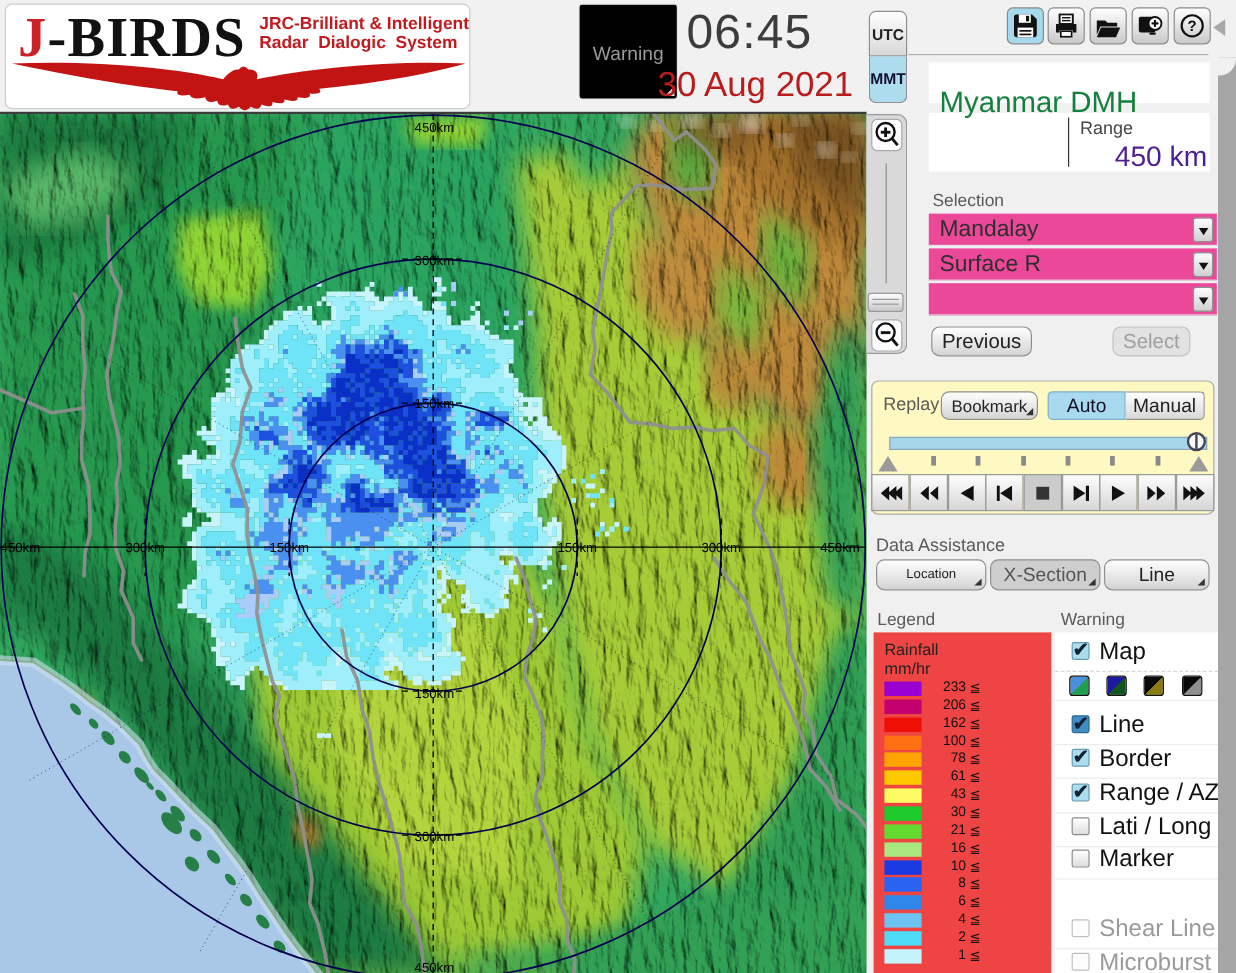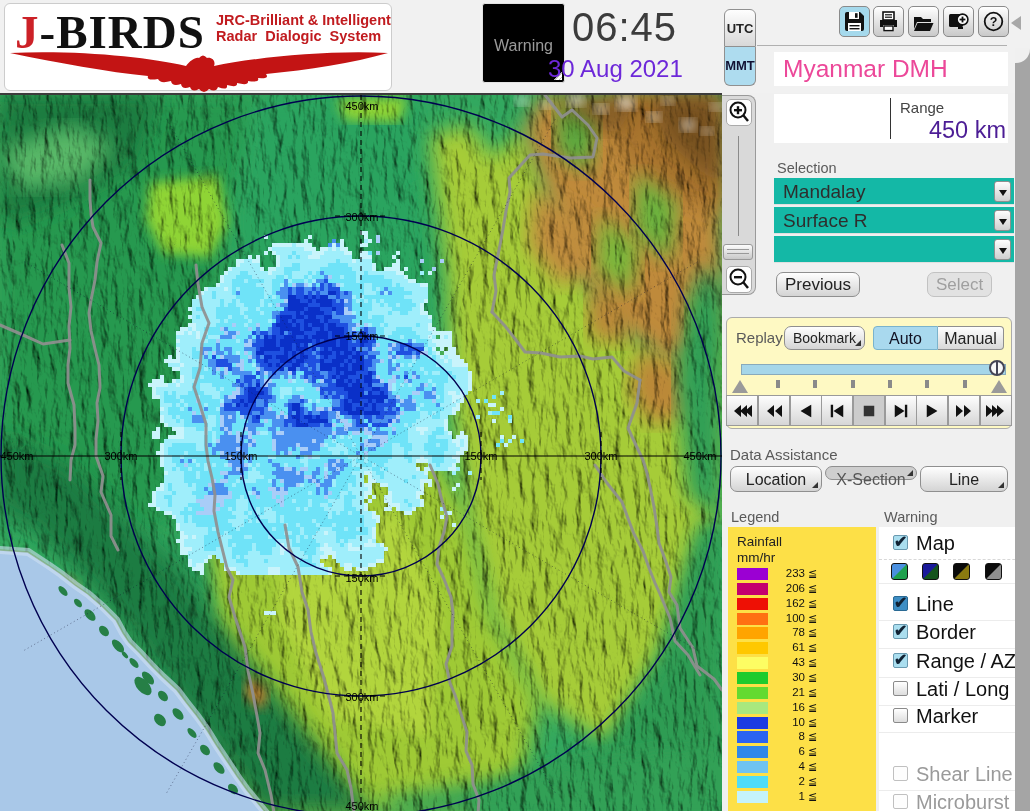--- a/index.html
+++ b/index.html
@@ -5,21 +5,21 @@
 
 #header{position:absolute;left:0;top:0;width:1030px;height:93px;background:#f1f1f1;z-index:3}
 #logo{position:absolute;left:4px;top:3px;width:388px;height:88px;background:#fff;border:1px solid #ccc;border-radius:6px}
 #jb{position:absolute;left:10px;top:1px;font-family:"Liberation Serif",serif;font-weight:bold;font-size:47px;color:#111;letter-spacing:1px}
 #jb .j{color:#cc2127}
 #tag{position:absolute;left:211px;top:8px;color:#c11b1f;font-weight:bold;font-size:14.5px;line-height:16px;letter-spacing:0px}
 #warn{position:absolute;left:482px;top:3px;width:83px;height:80px;background:#000000;border:1px solid #e3e3e3;border-radius:3px}
 #warn:after{content:"";position:absolute;right:2px;bottom:2px;width:9px;height:9px;background:linear-gradient(135deg,transparent 55%,#b8b8b8 55%,#b8b8b8 65%,#fff 65%,#fff 78%,#b8b8b8 78%,#b8b8b8 88%,#fff 88%)}
 #warn span{position:absolute;left:0;right:0;top:33px;text-align:center;color:#9a9a9a;font-size:16px}
 #clock{position:absolute;left:572px;top:5px;color:#3c3c3c;font-size:40px;letter-spacing:1px}
-#date{position:absolute;left:548px;top:55px;color:#6d28d9;font-size:24px}
+#date{position:absolute;left:548px;top:55px;color:#b91c1c;font-size:29px}
 #utc{position:absolute;left:724px;top:9px;width:32px;height:38px;background:linear-gradient(#fefefe,#d8d8d8);border:1px solid #909090;border-radius:6px 6px 0 0;color:#222;font-size:13px;font-weight:bold;text-align:center;line-height:38px}
 #mmt{position:absolute;left:724px;top:47px;width:32px;height:39px;background:#aedcef;border:1px solid #909090;border-top:none;border-radius:0 0 6px 6px;color:#113;font-size:13px;font-weight:bold;text-align:center;line-height:37px}
 .tbtn{position:absolute;top:6px;width:31px;height:31px;border:1px solid #8a8a8a;border-radius:5px;background:linear-gradient(#ffffff,#c9c9c9)}
 .tbtn svg{position:absolute;left:4px;top:4px}
 #hsep{position:absolute;left:757px;top:45px;width:250px;height:1px;background:#b0b0b0}
 #foldarr{position:absolute;left:1011px;top:16px;width:0;height:0;border-top:7px solid transparent;border-bottom:7px solid transparent;border-right:10px solid #a8a8a8}
 
 #map{position:absolute;left:0;top:93px;width:722px;height:718px;border-top:2px solid #3c3c3c;background:#2fa258}
 #map svg{position:absolute;left:0;top:0}
 
@@ -27,27 +27,27 @@
 .zbtn{position:absolute;left:4px;width:26px;height:27px;background:#fdfdfd;border:1px solid #aaa;border-radius:5px}
 #zslider{position:absolute;left:16px;top:40px;width:1px;height:100px;background:#8a8a8a}
 #zthumb{position:absolute;left:1px;top:148px;width:30px;height:16px;background:linear-gradient(#fcfcfc,#c8c8c8);border:1px solid #999;border-radius:3px}
 #zthumb:before{content:"";position:absolute;left:3px;top:4px;right:3px;height:1px;background:#999;box-shadow:0 4px 0 #999}
 
 #panel{position:absolute;left:757px;top:0;width:273px;height:811px;background:#f0f0f0}
 #graybar{position:absolute;left:1015px;top:48px;width:15px;height:763px;background:#a5a5a5;z-index:4}
 #gcorner{position:absolute;left:1015px;top:48px;width:15px;height:15px;background:#f0f0f0;border-bottom-right-radius:14px;z-index:5}
 .wbox{position:absolute;background:#fff}
 #mdmh{left:774px;top:52px;width:234px;height:34px;z-index:4}
-#mdmh span{position:absolute;left:9px;top:3px;font-size:24.5px;color:#ec4899}
+#mdmh span{position:absolute;left:9px;top:20px;font-size:24.5px;color:#15803d}
 #rangebox{left:774px;top:94px;width:234px;height:49px}
 #rangebox .vl{position:absolute;left:116px;top:4px;width:1px;height:41px;background:#333}
 #rangebox .t1{position:absolute;left:126px;top:5px;font-size:15px;color:#454545}
 #rangebox .t2{position:absolute;right:2px;top:23px;font-size:23.5px;color:#4c1d95}
 #sellbl{position:absolute;left:777px;top:160px;font-size:14.5px;color:#5a5a5a}
-.selrow{position:absolute;left:774px;width:240px;height:27px;background:#14b8a6;border-bottom:1px solid #e0e0e0}
+.selrow{position:absolute;left:774px;width:240px;height:27px;background:#ec4899;border-bottom:1px solid #e0e0e0}
 .selrow span{position:absolute;left:9px;top:3px;font-size:19px;color:#2e2e2e}
 .drop{position:absolute;right:3px;top:3px;width:17px;height:21px;background:linear-gradient(#fdfdfd,#cfcfcf);border:1px solid #909090;border-radius:3px}
 .drop:before{content:"";position:absolute;left:4px;top:8px;border-left:4.5px solid transparent;border-right:4.5px solid transparent;border-top:6px solid #111}
 .btn{position:absolute;border:1px solid #8f8f8f;border-radius:7px;background:linear-gradient(#fefefe,#d4d4d4);text-align:center;color:#222}
 .btn.dis{background:#e2e2e2;border-color:#c2c2c2;color:#9f9f9f}
 .btn.press{background:#cecece;color:#555}
 .corner:after{content:"";position:absolute;right:3px;bottom:3px;border-left:6.5px solid transparent;border-bottom:6.5px solid #333}
 
 #replay{position:absolute;left:726px;top:317px;width:286px;height:112px;background:#fef9c3;border:1px solid #ababab;border-radius:6px}
 #replay .lbl{position:absolute;left:9px;top:11px;font-size:15px;color:#5a5a5a}
@@ -60,21 +60,21 @@
 .tri{position:absolute;width:0;height:0;border-left:8px solid transparent;border-right:8px solid transparent;border-bottom:13px solid #9a9a9a}
 .tick{position:absolute;top:62px;width:4px;height:8px;background:#8a8a8a}
 #pbrow{position:absolute;left:726px;top:395px;width:286px;height:31px}
 .pbtn{position:absolute;top:0;width:31.5px;height:31px;border:1px solid #9a9a9a;background:linear-gradient(#fdfdfd,#d6d6d6)}
 .pbtn.press{background:#cccccc}
 .pbtn svg{position:absolute;left:50%;top:50%;transform:translate(-50%,-50%)}
 
 #dalbl{position:absolute;left:730px;top:446px;font-size:15px;color:#5a5a5a}
 
 #leglbl{position:absolute;left:731px;top:509px;font-size:14.5px;color:#5a5a5a}
-#legbox{position:absolute;left:728px;top:527px;width:148px;height:284px;background:#fde047}
+#legbox{position:absolute;left:728px;top:527px;width:148px;height:284px;background:#ef4444}
 #legbox .rt{position:absolute;left:9px;top:7px;font-size:13.5px;color:#222;line-height:16px}
 .sw{position:absolute;left:9px;width:31px;height:12px}
 .swl{position:absolute;width:60px;text-align:right;font-size:11.5px;color:#111}
 .leq{position:absolute;font-size:11px;color:#111}
 
 #ovlbl{position:absolute;left:884px;top:509px;font-size:14.5px;color:#5a5a5a}
 #ovbox{position:absolute;left:879px;top:527px;width:136px;height:284px;background:#fff}
 .ovrow{position:absolute;left:0;width:156px;height:28px;border-bottom:1px solid #ececec}
 .ovrow .cb{position:absolute;left:14px;top:3px;width:15px;height:15px;border:1px solid #8a8a8a;border-radius:2px}
 .ovrow .txt{position:absolute;left:37px;top:0px;font-size:20px;color:#111;white-space:nowrap}
@@ -402,22 +402,22 @@
         <path d="M0,0 L7,6 0,12Z M8,0 L15,6 8,12Z" fill="#111"></path>
       </svg>
     </div>
     <div class="pbtn" style="left:254px">
       <svg width="20" height="12" viewBox="0 0 20 12">
         <path d="M0,0 L7,6 0,12Z M6,0 L13,6 6,12Z M11,0 L18,6 11,12Z" fill="#111"></path>
       </svg>
     </div>
   </div>
 <div id="dalbl">Data Assistance</div>
-<div class="btn corner" style="left:730px;top:466px;width:92px;height:26px;font-size:16px;line-height:25px">Location</div>
-<div class="btn corner press" style="left:825px;top:466px;width:92px;height:14px;font-size:16px;line-height:25px">X-Section</div>
+<div class="btn corner" style="left:730px;top:466px;width:92px;height:26px;font-size:11px;line-height:25px">Location</div>
+<div class="btn corner press" style="left:825px;top:466px;width:92px;height:26px;font-size:16px;line-height:25px">X-Section</div>
 <div class="btn corner" style="left:920px;top:466px;width:88px;height:26px;font-size:16px;line-height:25px">Line</div>
 <div id="leglbl">Legend</div>
 <div id="legbox">
     <div class="rt">Rainfall<br>mm/hr</div>
     <div class="sw" style="top:41px;background:#9b00d3"></div>
     <div class="swl" style="left:17px;top:40px">233</div>
     <div class="leq" style="left:80px;top:40px">≦</div>
     <div class="sw" style="top:56px;background:#c4006e"></div>
     <div class="swl" style="left:17px;top:55px">206</div>
     <div class="leq" style="left:80px;top:55px">≦</div>

